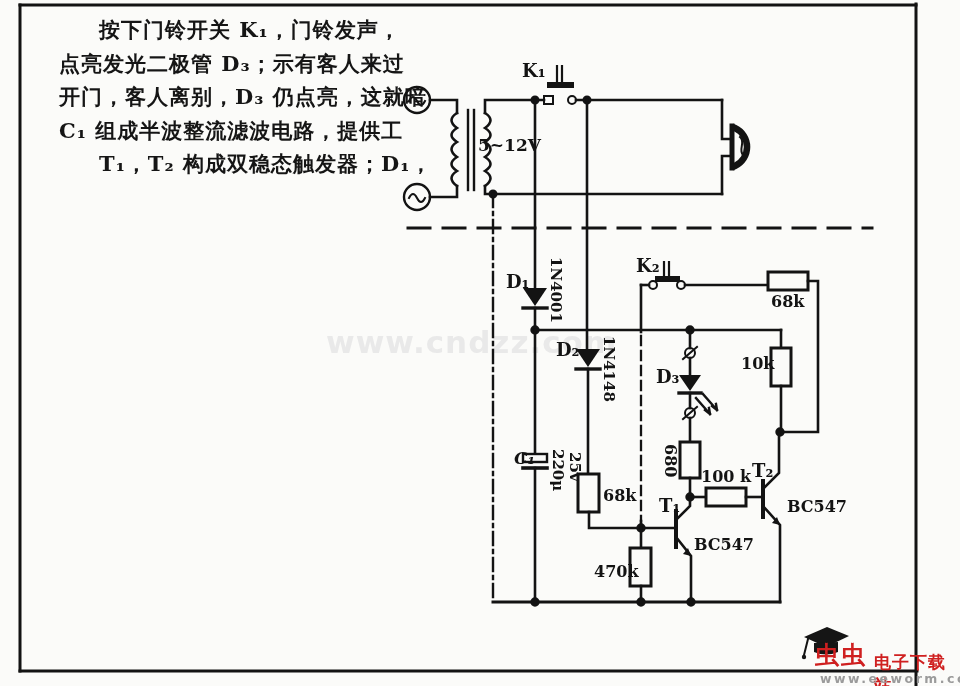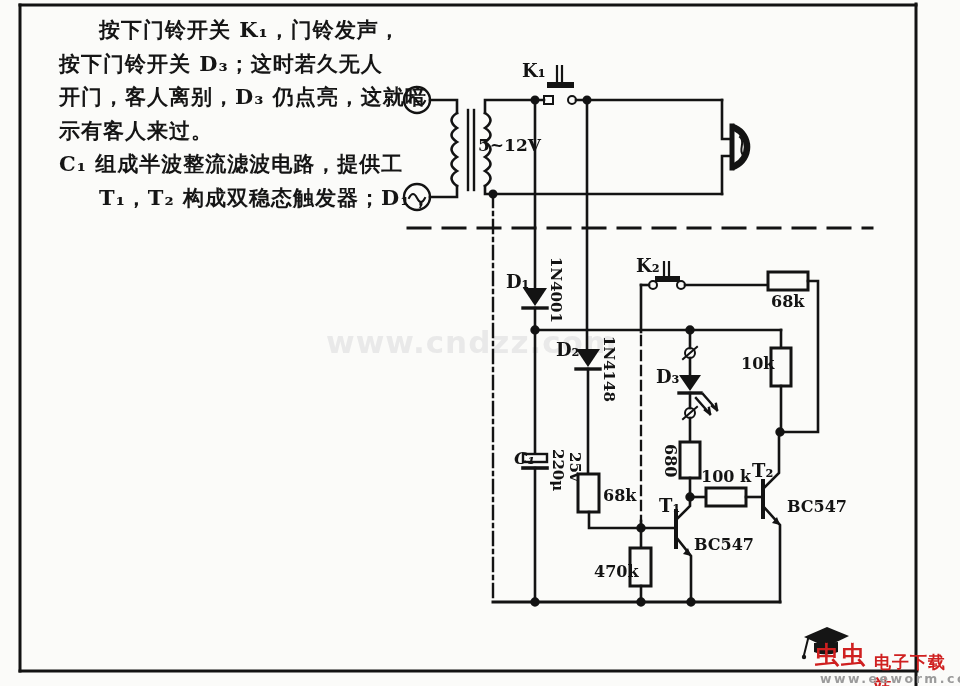--- a/index.html
+++ b/index.html
@@ -53,23 +53,22 @@
 </style>
 </head>
 <body>
 
 <div class="stage">
 
   <div class="watermark">www.cndzz.com</div>
 
   <div class="desc">
     <div class="line indent">按下门铃开关 K₁，门铃发声，</div>
-    <div class="line">按下门铃开关 D₃；这时若久无人</div>
+    <div class="line">点亮发光二极管 D₃；示有客人来过</div>
     <div class="line">开门，客人离别，D₃ 仍点亮，这就暗</div>
-    <div class="line">示有客人来过。</div>
     <div class="line">C₁ 组成半波整流滤波电路，提供工</div>
     <div class="line indent">T₁，T₂ 构成双稳态触发器；D₁，</div>
   </div>
 
   <svg class="schematic" width="960" height="686" viewBox="0 0 960 686">
     <g stroke="#131313" stroke-width="2.6" fill="none" stroke-linecap="square">
 
       <g stroke-width="3">
         <path d="M20,5 H916"></path>
         <path d="M20,5 V671"></path>

